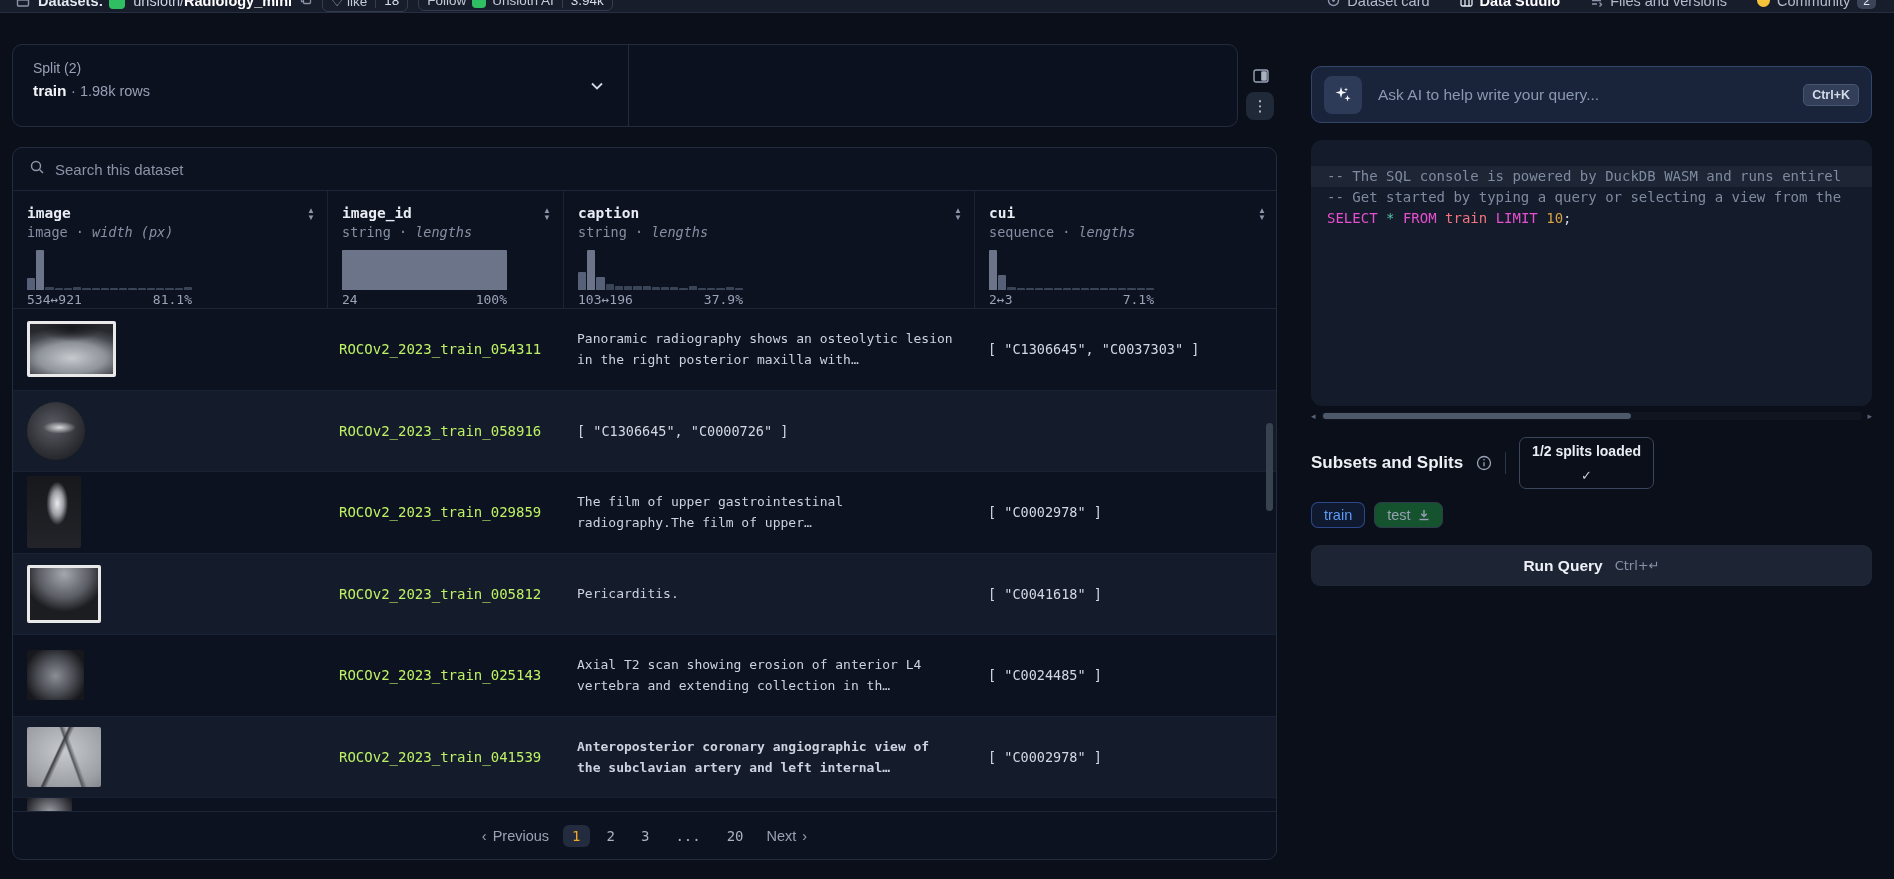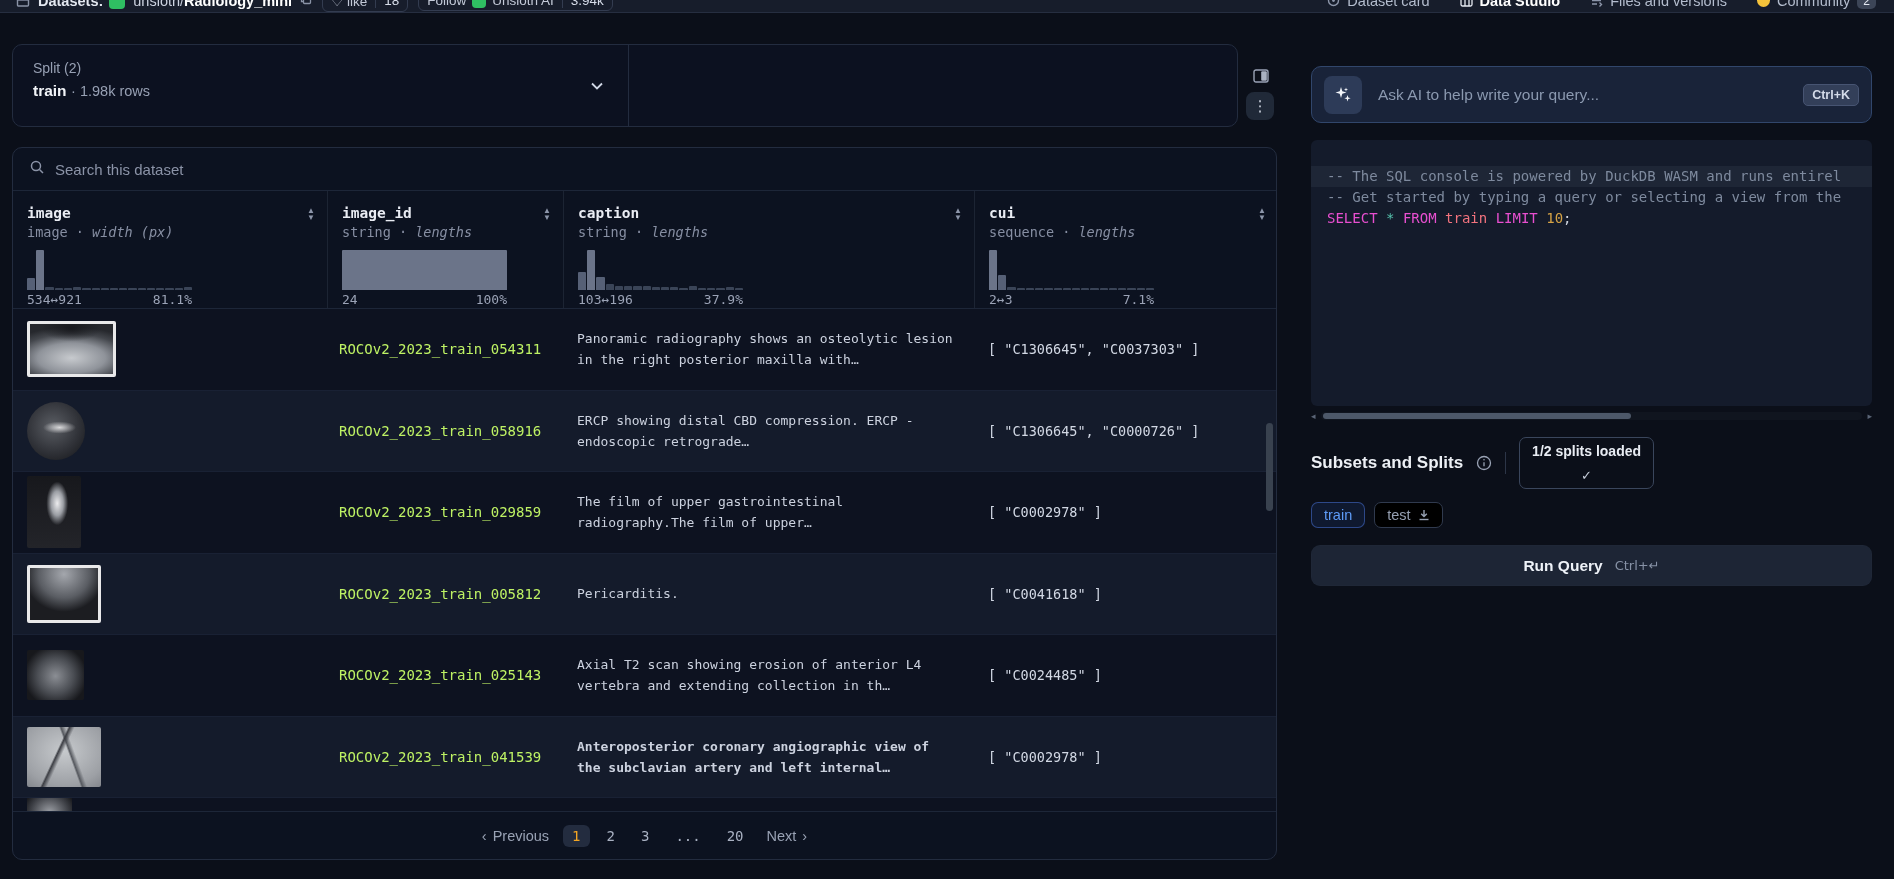--- a/index.html
+++ b/index.html
@@ -98,42 +98,42 @@
   .page.active { background:#232c3f; color:#f5a623; }
 
   
   .right { position:absolute; left:1311px; top:66px; width:561px; }
   .ai-bar { height:57px; border-radius:10px; background:#192339; border:1px solid #31466b; display:flex; align-items:center; padding:0 12px; gap:16px; }
   .ai-spark { width:38px; height:38px; border-radius:8px; background:#2d3b58; display:flex; align-items:center; justify-content:center; flex:none; }
   .ai-bar input { flex:1; background:transparent; border:none; outline:none; font-size:15.5px; color:#c9d3e4; font-family:"Liberation Sans",sans-serif; }
   .ai-bar input::placeholder { color:#8b99b0; }
   .kbd { background:#333f59; border:1px solid #475472; border-radius:5px; padding:3px 8px; font-size:12.5px; font-weight:bold; color:#d3dae8; flex:none; }
 
-  .editor { margin-top:17px; height:266px; background:#141b2b; border-radius:6px; padding-top:26px; overflow:hidden; }
+  .editor { margin-top:17px; height:266px; background:#141b2b; border-radius:11px; padding-top:26px; overflow:hidden; }
   .cm-line { height:21px; line-height:21px; padding:0 16px; font-family:"DejaVu Sans Mono",monospace; font-size:14px; white-space:pre; overflow:hidden; color:#7e8a9e; }
   .cm-line.active { background:#1e2636; }
   .tok-kw { color:#e84fd0; } .tok-op { color:#56c3ad; } .tok-tbl { color:#f3737e; }
   .tok-num { color:#d6a345; } .tok-pn { color:#cdd3dd; } .tok-tx { color:#cdd3dd; }
 
   .hscroll { margin-top:5px; height:10px; display:flex; align-items:center; gap:5px; }
   .hs-arrow { color:#5a6476; font-size:9px; line-height:10px; }
   .hs-track { flex:1; height:8px; background:#10151f; border-radius:4px; position:relative; }
   .hs-thumb { position:absolute; left:2px; top:1px; height:6px; width:57%; background:#4d5869; border-radius:4px; }
 
   .subsets-row { margin-top:16px; display:flex; align-items:center; gap:13px; }
   .subsets-title { font-size:17px; font-weight:bold; color:#edf0f5; }
   .info-icon { color:#9aa3b5; display:inline-flex; }
   .vdiv { width:1px; height:22px; background:#2c3547; }
   .splits-dd { border:1px solid #3a465c; border-radius:7px; padding:5px 12px; display:flex; align-items:center; gap:9px; font-size:14px; font-weight:bold; color:#e8ecf3; cursor:pointer;flex-direction:column; }
   .splits-dd .chk { font-weight:normal; color:#c6cdd9; font-size:13px; }
 
   .chips { margin-top:13px; display:flex; align-items:center; gap:9px; }
   .chip { border-radius:7px; padding:4px 12px; font-size:14.5px; cursor:pointer; display:flex; align-items:center; gap:7px; }
   .chip.train { color:#5e9bf7; background:rgba(62,116,245,0.10); border:1px solid rgba(82,130,246,0.45); }
-  .chip.test { color:#96a0b2; background:#000000; border:1px solid #303a4e; }
+  .chip.test { color:#96a0b2; background:#14532d; border:1px solid #303a4e; }
 
   .run-btn { margin-top:17px; height:41px; border-radius:9px; background:#1d2535; border:1px solid #27304233; display:flex; align-items:center; justify-content:center; gap:12px; cursor:pointer; }
   .run-label { font-size:15.5px; font-weight:bold; color:#eef2f8; }
   .run-kbd { font-size:13px; color:#8792a6; font-family:"DejaVu Sans",sans-serif; }
 </style>
 </head>
 <body>
 
 <div class="topbar">
   <div class="topbar-row">
@@ -364,23 +364,20 @@
         <div class="cell cell-caption" style="width: 411px;">
           <div>Panoramic radiography shows an osteolytic lesion in the right posterior maxilla with…</div>
         </div>
         <div class="cell cell-cui" style="width: 304px;">[ "C1306645", "C0037303" ]</div>
       </div>
       <div class="row even">
         <div class="cell cell-image" style="width: 314px;">
           <div class="thumb circle"></div>
         </div>
         <div class="cell cell-id" style="width: 236px;">ROCOv2_2023_train_058916</div>
-        <div class="cell cell-caption" style="width: 411px;">
-          <div>ERCP showing distal CBD compression. ERCP - endoscopic retrograde…</div>
-        </div>
         <div class="cell cell-cui" style="width: 304px;">[ "C1306645", "C0000726" ]</div>
       </div>
       <div class="row">
         <div class="cell cell-image" style="width: 314px;">
           <div class="thumb barium"></div>
         </div>
         <div class="cell cell-id" style="width: 236px;">ROCOv2_2023_train_029859</div>
         <div class="cell cell-caption" style="width: 411px;">
           <div>The film of upper gastrointestinal radiography.The film of upper…</div>
         </div>

